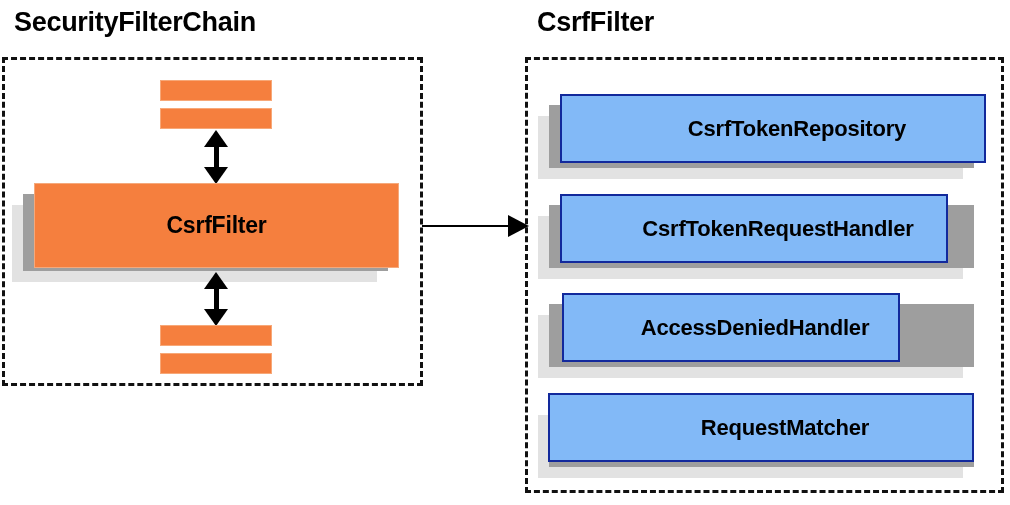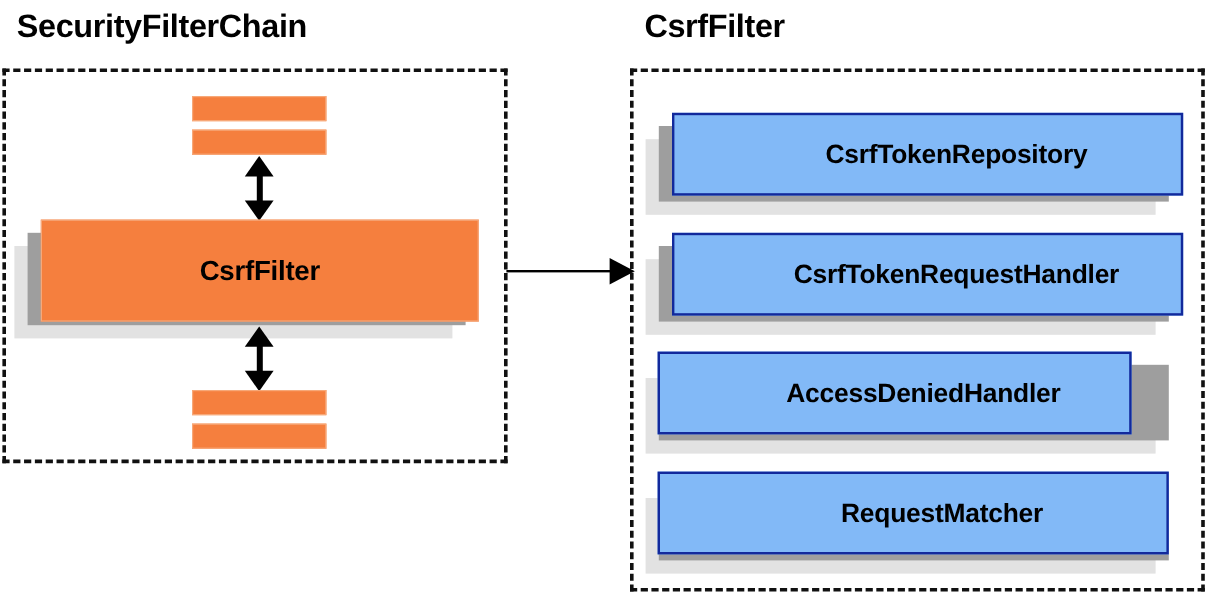--- a/index.html
+++ b/index.html
@@ -173,29 +173,29 @@
     <div class="layer back2" style="left:538px; top:116px; width:425px; height:63px;"></div>
     <div class="layer back1" style="left:549px; top:105px; width:425px; height:63px;"></div>
     <div class="layer front-blue" style="left:560px; top:94px; width:426px; height:69px;">
       <span class="card-label">CsrfTokenRepository</span>
     </div>
   </div>
 
   <div class="card-stack">
     <div class="layer back2" style="left:538px; top:216px; width:425px; height:63px;"></div>
     <div class="layer back1" style="left:549px; top:205px; width:425px; height:63px;"></div>
-    <div class="layer front-blue" style="left:560px; top:194px; width:426px; height:69px;">
+    <div class="layer front-blue" style="left:560px; top:194px; width:388px; height:69px;">
       <span class="card-label">CsrfTokenRequestHandler</span>
     </div>
   </div>
 
   <div class="card-stack">
     <div class="layer back2" style="left:538px; top:315px; width:425px; height:63px;"></div>
     <div class="layer back1" style="left:549px; top:304px; width:425px; height:63px;"></div>
-    <div class="layer front-blue" style="left:548px; top:293px; width:395px; height:69px;">
+    <div class="layer front-blue" style="left:562px; top:293px; width:338px; height:69px;">
       <span class="card-label">AccessDeniedHandler</span>
     </div>
   </div>
 
   <div class="card-stack">
     <div class="layer back2" style="left:538px; top:415px; width:425px; height:63px;"></div>
     <div class="layer back1" style="left:549px; top:404px; width:425px; height:63px;"></div>
     <div class="layer front-blue" style="left:548px; top:393px; width:426px; height:69px;">
       <span class="card-label">RequestMatcher</span>
     </div>

